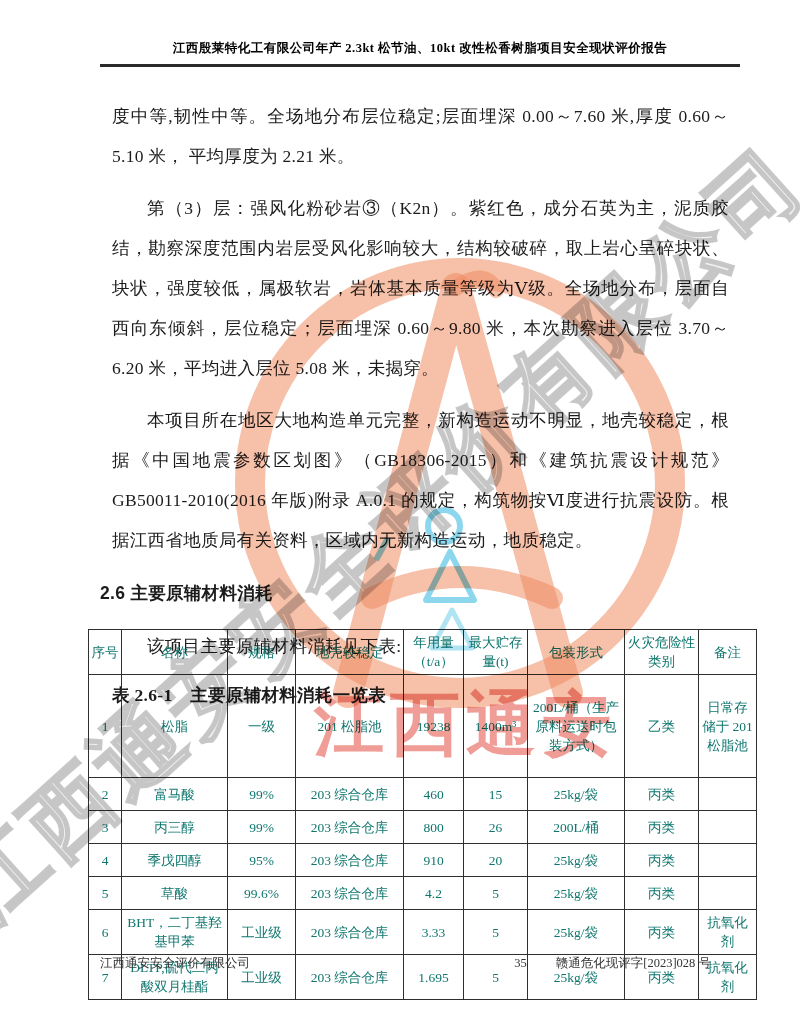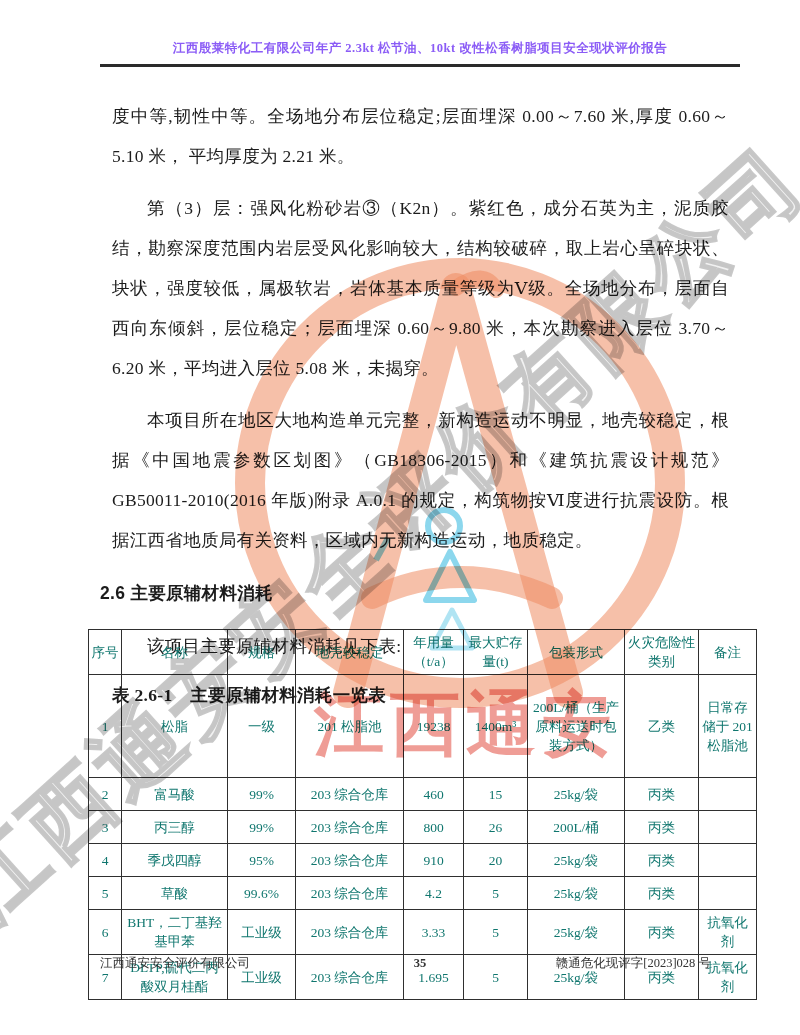--- a/index.html
+++ b/index.html
@@ -9,21 +9,21 @@
     margin:0 auto;
     background:#ffffff;
     font-family:"Liberation Serif","DejaVu Serif",serif;
     color:#1c1c1c;
     overflow:hidden;
   }
   
   .header{position:absolute;top:40px;left:100px;width:640px;}
   .header-title{
     text-align:center;font-size:12.5px;font-weight:700;
-    letter-spacing:.5px;color:#8b5cf6;
+    letter-spacing:.5px;color:#000000;
   }
   .header-rule{margin-top:7px;height:2.5px;background:#2a2a2a;}
   
   .body-text{position:absolute;top:84px;left:100px;width:641px;}
   .body-text p{
     margin:12px;font-size:17.5px;line-height:40px;
     text-align:justify;text-justify:inter-ideograph;
     text-indent:2em;letter-spacing:.3px;
   }
   .body-text p.no-indent{text-indent:0;}
@@ -50,21 +50,21 @@
   }
   .mat-table th{height:32px;}
   .mat-table td{height:26px;}
   .mat-table tr.tall td{height:96px;}
   
   .footer{
     position:absolute;left:100px;top:955px;width:640px;
     display:flex;align-items:center;font-size:12.5px;color:#333;
   }
   .footer .f-left{flex:1;text-align:left;}
-  .footer .f-center{flex:1;text-align:center;font-weight:bold;}
+  .footer .f-center{flex:1;text-align:right;}
   .footer .f-right{flex:1;text-align:center;white-space:nowrap;}
   
   .wm{position:absolute;pointer-events:none;}
   .wm-logo{left:0;top:0;width:800px;height:1035px;mix-blend-mode:multiply;}
   .wm-diagonal{
     left:-30px;top:845px;
     transform:rotate(-42deg);transform-origin:left center;
     white-space:nowrap;
     font-family:"Liberation Sans","DejaVu Sans",sans-serif;
     font-size:86px;font-weight:700;letter-spacing:6px;

